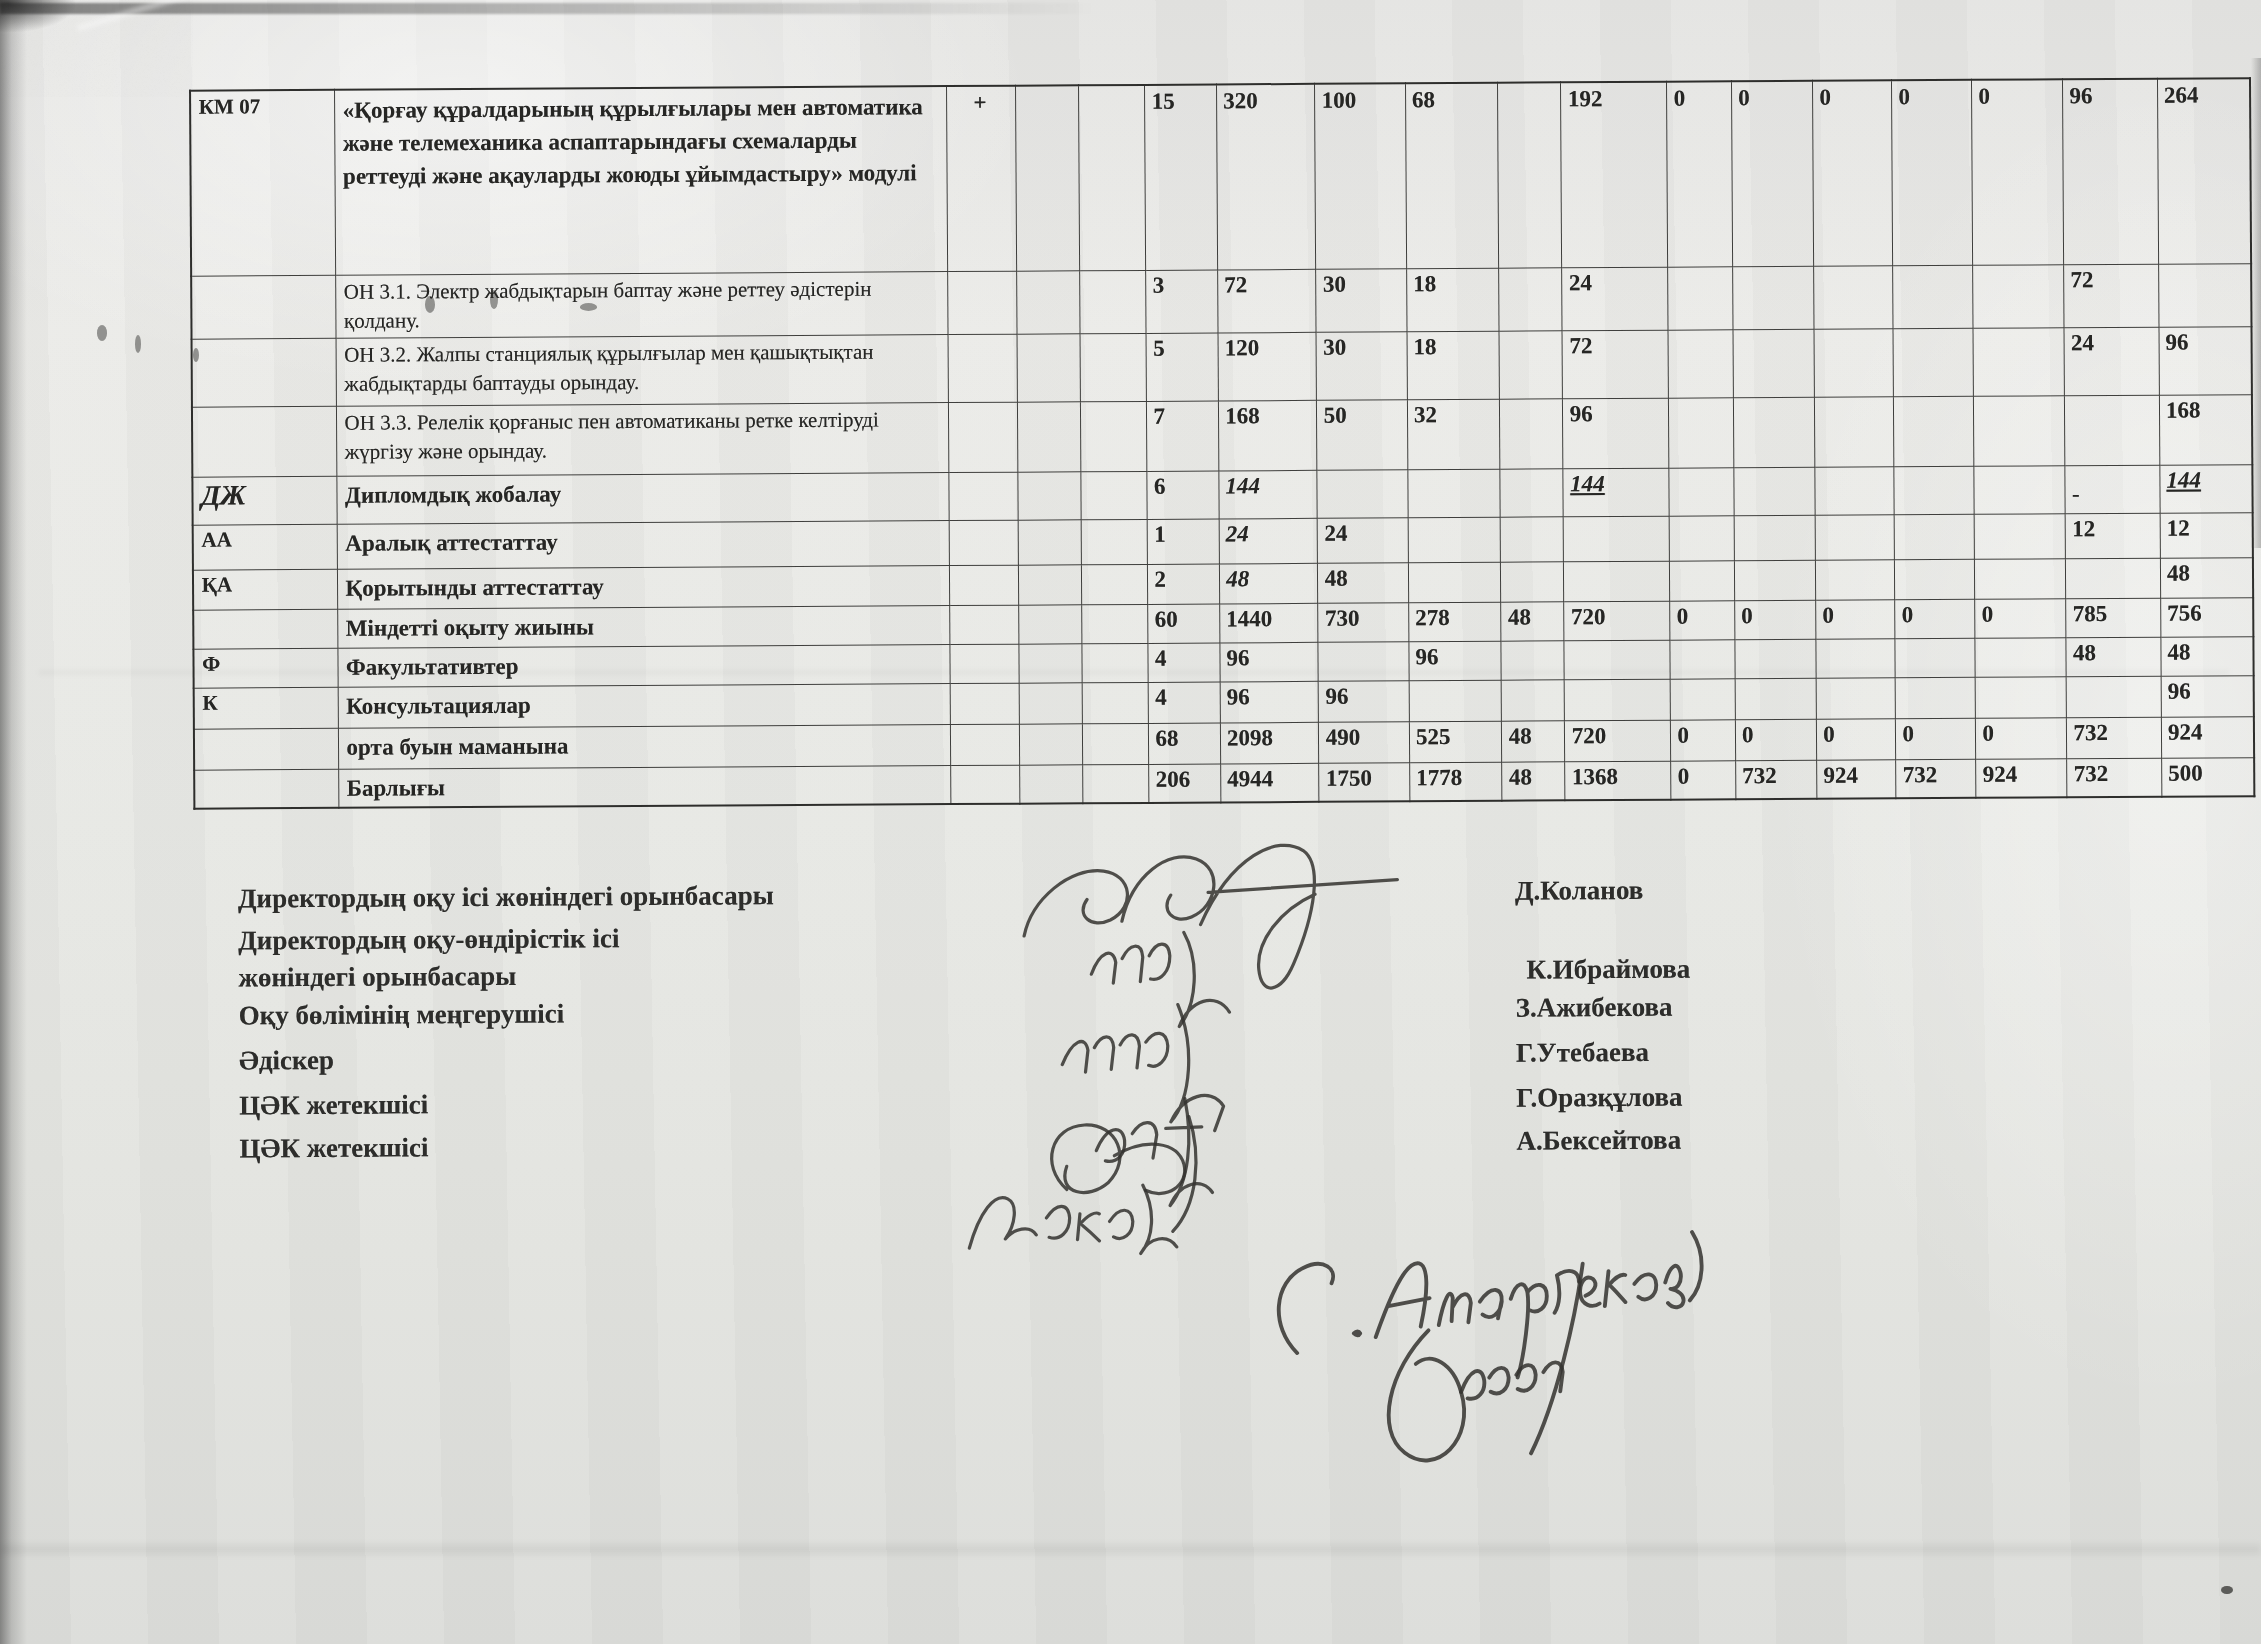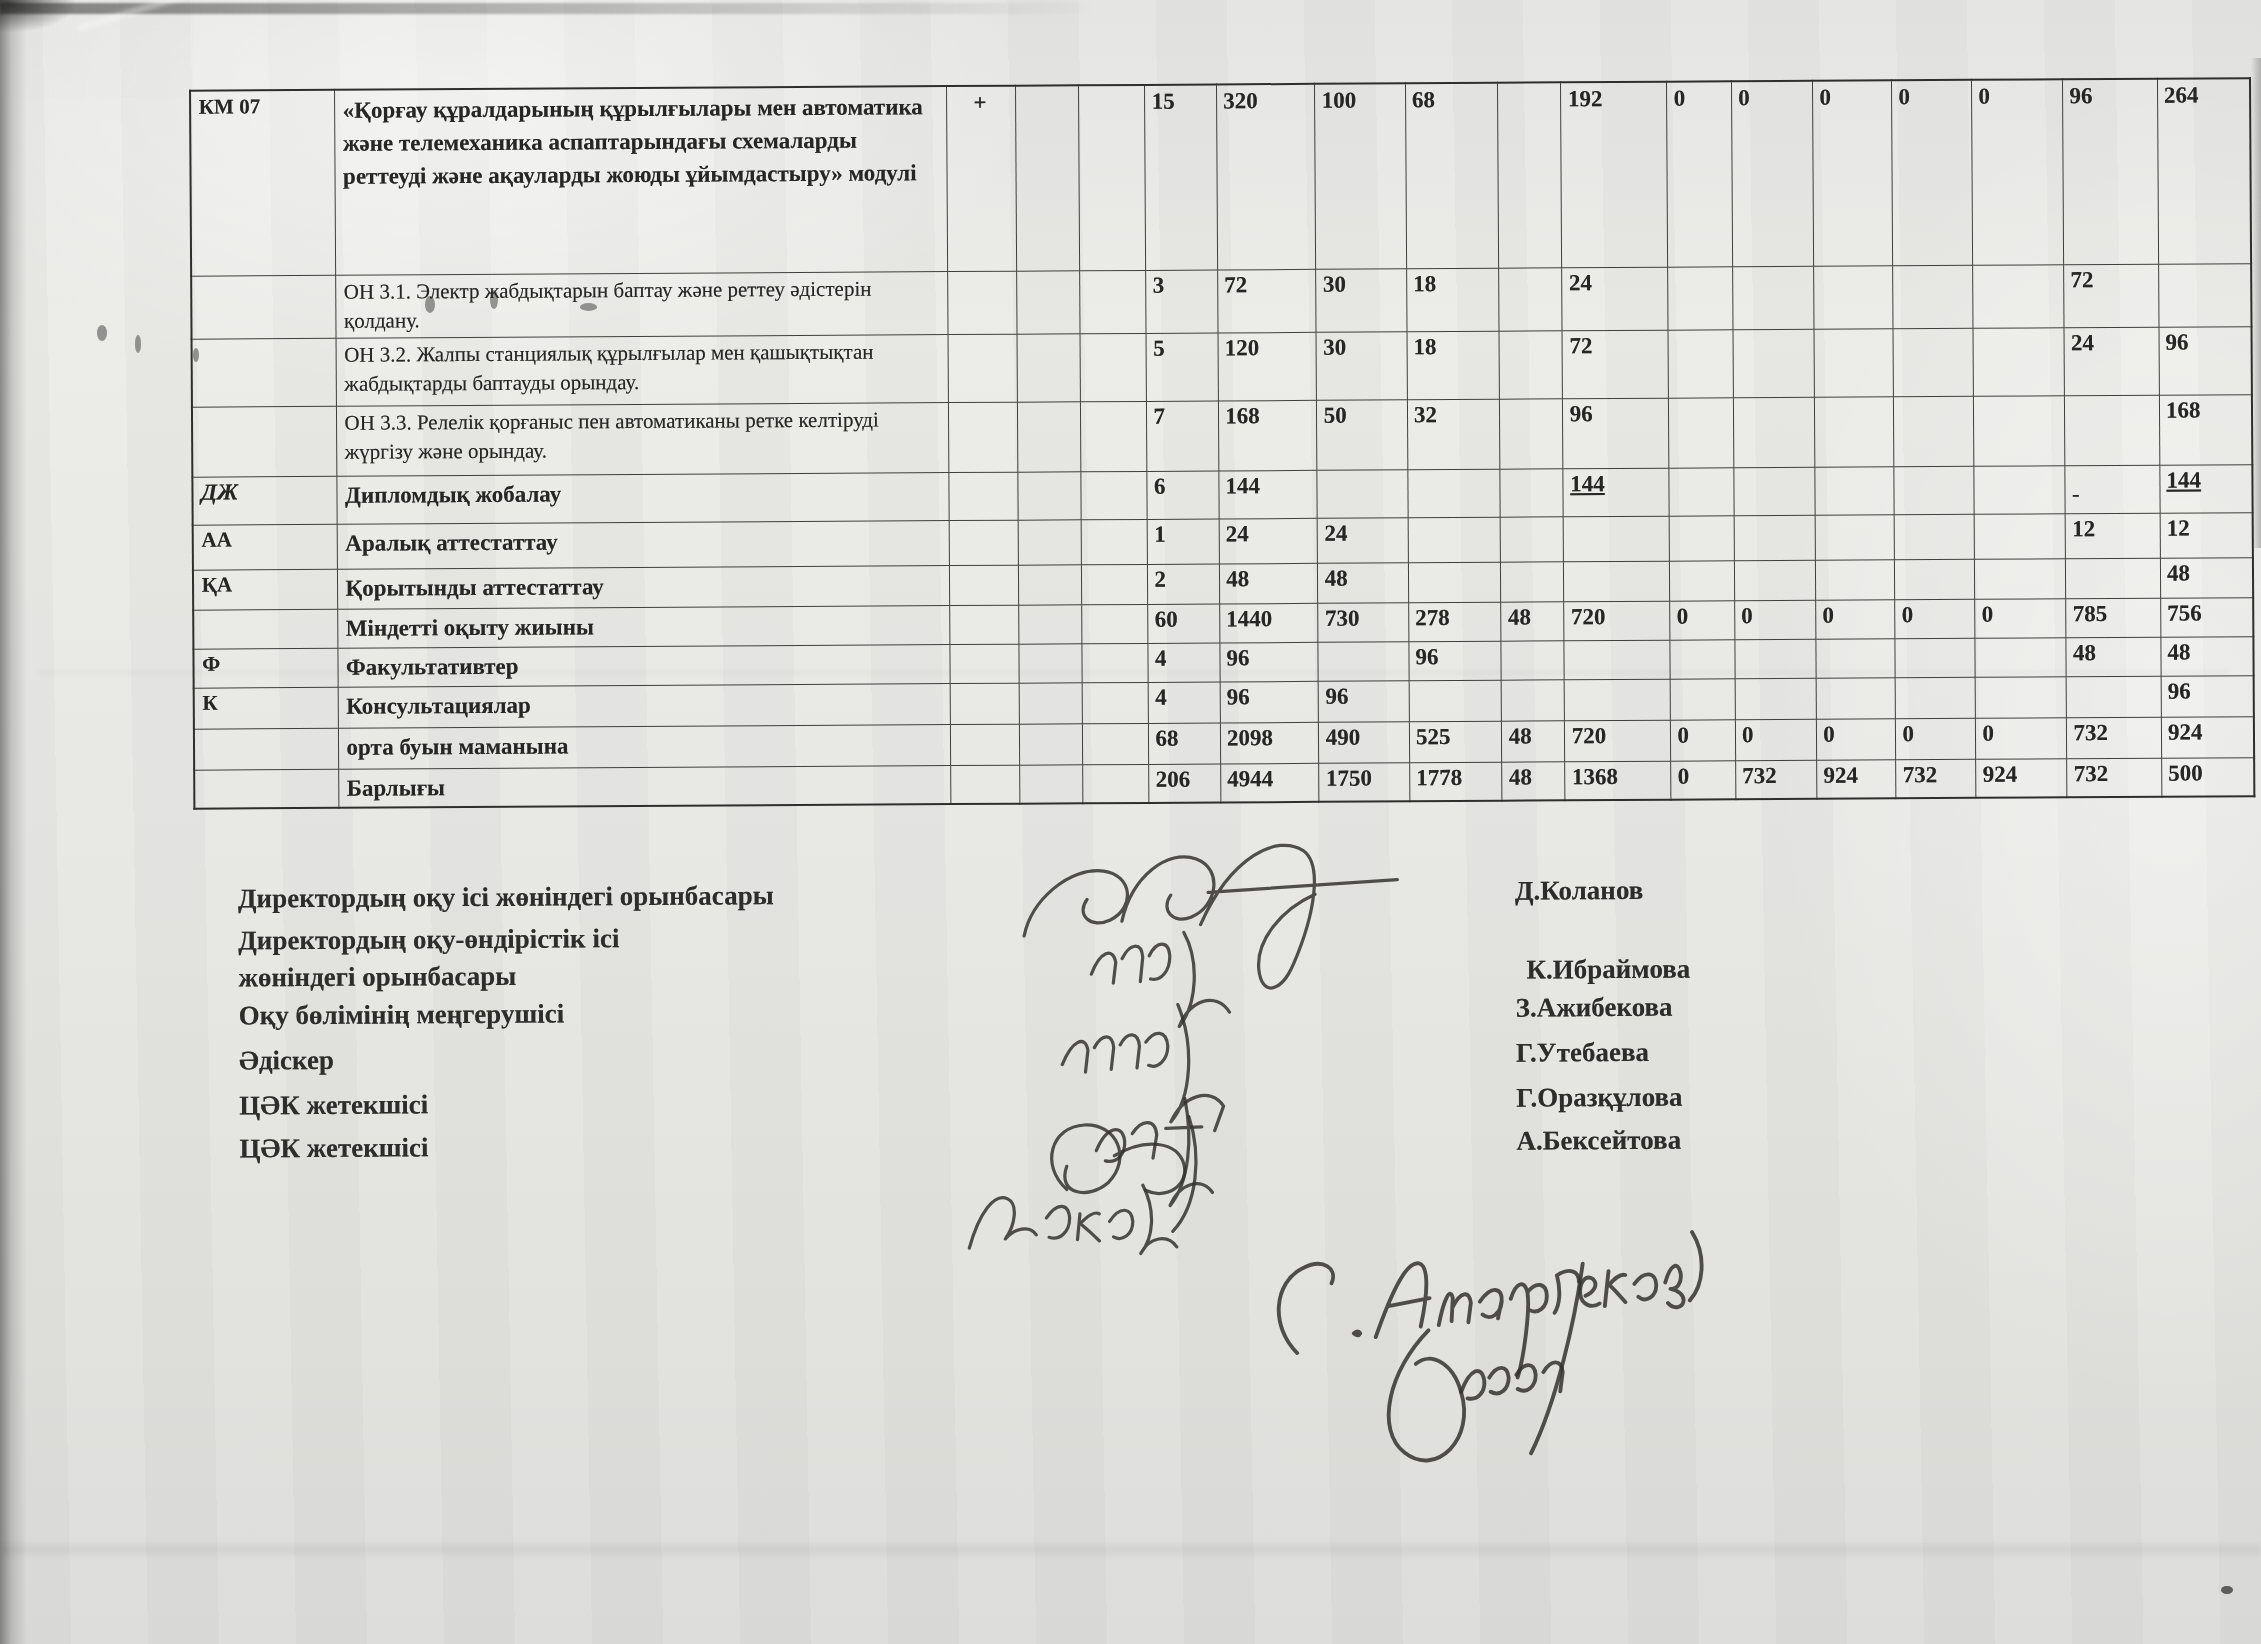--- a/index.html
+++ b/index.html
@@ -50,22 +50,22 @@
   tr:nth-child(8){height:39px}
   tr:nth-child(9){height:39px}
   tr:nth-child(10){height:41px}
   tr:nth-child(11){height:41px}
   tr:nth-child(12){height:38px}
   .c-code{font-weight:700;font-size:21px;}
   .c-title{font-size:21px;line-height:1.38;}
   .c-title.bb{font-weight:700;font-size:23px;line-height:1.45;}
   .c-mark{font-size:23px;font-weight:700;text-align:center;padding-left:1.3px;}
   .c-num{font-size:23px;font-weight:700;padding-left:6.4px;}
-  .it{font-style:italic;font-size:23px;}
-  td.i{}
+  .it{font-style:italic;font-size:28px;}
+  td.i{font-style:italic;}
   td.u{text-decoration:underline;}
   td.dash{vertical-align:bottom;font-weight:400;padding-bottom:5.2px;}
 
   
   .sig-block{position:absolute;left:237px;top:875px;width:1868px;color:#2d2d2b;}
   .sig-row{position:relative;min-height:37px;line-height:37px;}
   .sig-row:nth-child(2){margin-top:5.2px;line-height:37px;}
   .sig-row:nth-child(3){margin-top:1.3px;}
   .sig-row:nth-child(4){margin-top:7.7px;}
   .sig-row:nth-child(5){margin-top:7.7px;}

